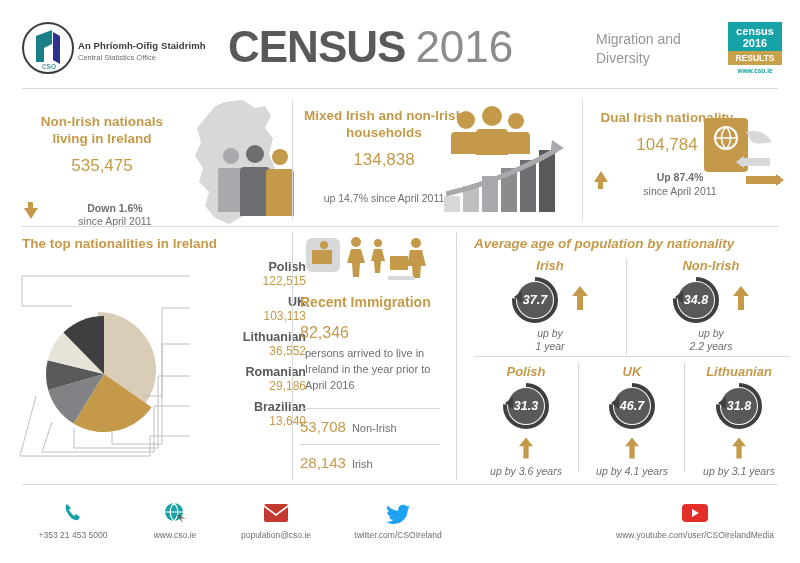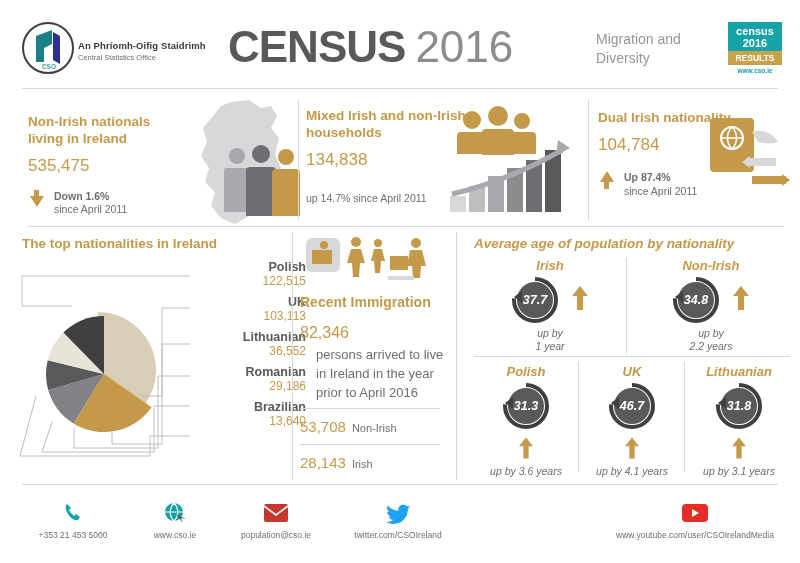--- a/index.html
+++ b/index.html
@@ -23,28 +23,28 @@
   .title { position:absolute; left:228px; top:22px; }
   .title .census { font-size:44px; font-weight:bold; color:#58595b; letter-spacing:-1px; display:inline-block; }
   .title .year { font-size:44px; color:#8a8c8e; font-weight:300; display:inline-block; margin-left:10px;}
   .subtitle { position:absolute; left:596px; top:30px; width:140px; font-size:14px; color:#939598; line-height:1.35; }
   .badge { position:absolute; right:18px; top:22px; width:54px; height:52px; background:#ffffff; }
   .badge .b1 { background:#15a3a8; color:#fff; text-align:center; font-size:11px; font-weight:bold; line-height:12px; padding:3px 0 2px; }
   .badge .b2 { background:#c8a24a; color:#fff; text-align:center; font-size:8.5px; font-weight:bold; padding:2px 0;}
   .badge .b3 { text-align:center; font-size:6.5px; color:#15a3a8; font-weight:bold; padding-top:2px;}
 
   
-  .band1 { position:absolute; left:6px; top:92px; width:716px; height:138px; }
+  .band1 { position:absolute; left:0; top:92px; width:716px; height:138px;text-align:center; }
   .panel { position:absolute; }
   .panel-title { color:#c49a4a; font-weight:bold; font-size:13.5px; line-height:1.25; }
   .big-num { color:#c49a4a; font-size:17px; margin-top:8px; }
   .small-note { font-size:10.5px; color:#6d6e71; line-height:1.3; }
 
   .p-nonirish { left:22px; top:22px; width:160px; }
-  .p-nonirish .delta { position:relative; margin-top:14px; padding-left:26px; }
+  .p-nonirish .delta { position:relative; margin-top:26px; padding-left:26px; }
   .arrow-down, .arrow-up {
     position:absolute; left:2px; top:1px; width:0; height:0;
   }
   .arrow-down { border-left:7px solid transparent; border-right:7px solid transparent; border-top:11px solid #c49a4a; }
   .arrow-up { border-left:7px solid transparent; border-right:7px solid transparent; border-bottom:11px solid #c49a4a; }
   .arrow-stem { position:absolute; left:6px; width:5px; height:7px; background:#c49a4a; }
 
   .p-mixed { left:300px; top:16px; width:168px; }
   .p-dual { left:592px; top:18px; width:150px; }
 
@@ -62,21 +62,21 @@
 
   .nat-list { position:absolute; left:196px; top:28px; width:110px; }
   .nat-row { margin-bottom:7px; text-align:right; }
   .nat-row .n { font-weight:bold; font-size:12.5px; color:#58595b; }
   .nat-row .v { font-size:12px; color:#c49a4a; }
 
   .recent { position:absolute; left:300px; top:0px; width:148px; height:250px; }
   .recent .art { position:absolute; left:4px; top:4px; width:130px; height:54px; }
   .recent .rt { position:absolute; left:0; top:62px; font-size:14px; font-weight:bold; color:#c49a4a; }
   .recent .num { position:absolute; left:0; top:92px; font-size:16px; color:#c49a4a; }
-  .recent .txt { position:absolute; left:16px; top:114px; width:140px; font-size:13px; color:#6d6e71; line-height:1.45; }
+  .recent .txt { position:absolute; left:5px; top:114px; width:140px; font-size:11px; color:#6d6e71; line-height:1.45; }
   .recent .n2 { position:absolute; left:0; top:186px; font-size:15px; color:#c49a4a; }
   .recent .n2 span.lbl { color:#6d6e71; font-size:11px; margin-left:6px; }
   .recent .n3 { position:absolute; left:0; top:222px; font-size:15px; color:#c49a4a; }
   .recent .n3 span.lbl { color:#6d6e71; font-size:11px; margin-left:6px; }
 
   .ages { position:absolute; left:466px; top:0; width:330px; height:250px;font-style:italic; }
   .ages .hdr { font-size:13.5px; font-weight:bold; color:#c49a4a; }
   .age-cell { position:absolute; text-align:center; }
   .age-name { font-size:13px; font-weight:bold; color:#c49a4a; margin-bottom:4px; }
   .dial { position:relative; width:46px; height:46px; display:inline-block; }

